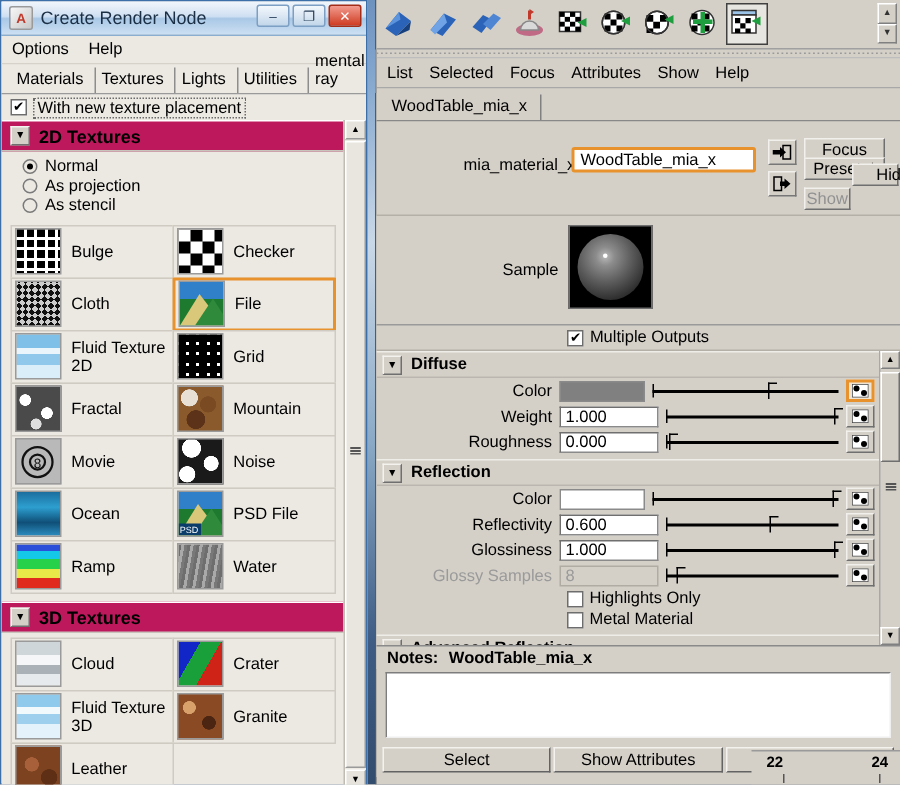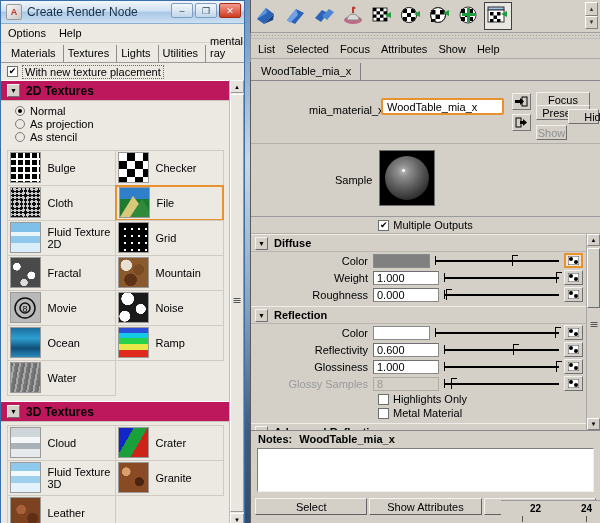--- a/index.html
+++ b/index.html
@@ -588,21 +588,21 @@
 
     <div class="btnrow">
       <div class="bigbtn">Select</div>
       <div class="bigbtn">Show Attributes</div>
       <div class="bigbtn">Copy Tab</div>
     </div>
   </div>
 
   <div class="timeline">
     <div class="tl-track">
-      <span class="tl-num" style="left:27px;">22</span>
+      <span class="tl-num" style="left:8px;">22</span>
       <span class="tl-num" style="left:78px;">24</span>
       <span class="tl-tick" style="left:19px;"></span>
       <span class="tl-tick" style="left:83px;"></span>
     </div>
 
   </div>
 </div>
 
 <div id="crn">
 
@@ -727,20 +727,32 @@
             radial-gradient(circle at 20% 80%,#fff 0 16%,transparent 17%),#1a1a1a;"></span>
           <span class="tex-name">Noise</span>
         </div>
         <div class="tex-item">
           <span class="sw" style="background:
             linear-gradient(to bottom,#1b6e9e 0%,#2d9fd0 35%,#0f4f78 70%,#2b8bbd 100%);"></span>
           <span class="tex-name">Ocean</span>
         </div>
         <div class="tex-item">
           <span class="sw" style="background:
+            linear-gradient(to bottom,#2f7fc9 0 38%,#1d7a2e 38% 100%);position:relative;overflow:hidden;">
+            <svg width="29" height="29" viewBox="0 0 29 29" style="display:block">
+                <polygon points="0,29 13,8 29,29" fill="#d9c77a"></polygon>
+                <polygon points="10,29 22,11 29,22 29,29" fill="#2f8a3c"></polygon>
+                <rect x="0" y="21" width="15" height="8" fill="#0b3d6b"></rect>
+                <text x="7" y="27.5" font-size="6" text-anchor="middle" fill="#fff" font-family="sans-serif">PSD</text>
+              </svg>
+          </span>
+          <span class="tex-name">PSD File</span>
+        </div>
+        <div class="tex-item">
+          <span class="sw" style="background:
             linear-gradient(to bottom,#2b4fd8 0 16%,#14c8e8 16% 34%,#27d14a 34% 56%,#e8e848 56% 76%,#e02a1e 76% 100%);"></span>
           <span class="tex-name">Ramp</span>
         </div>
         <div class="tex-item">
           <span class="sw" style="background:
             repeating-linear-gradient(100deg,#6e6e6e 0 2px,#a9a9a9 2px 4px,#787878 4px 6px);"></span>
           <span class="tex-name">Water</span>
         </div>
       </div>
 

